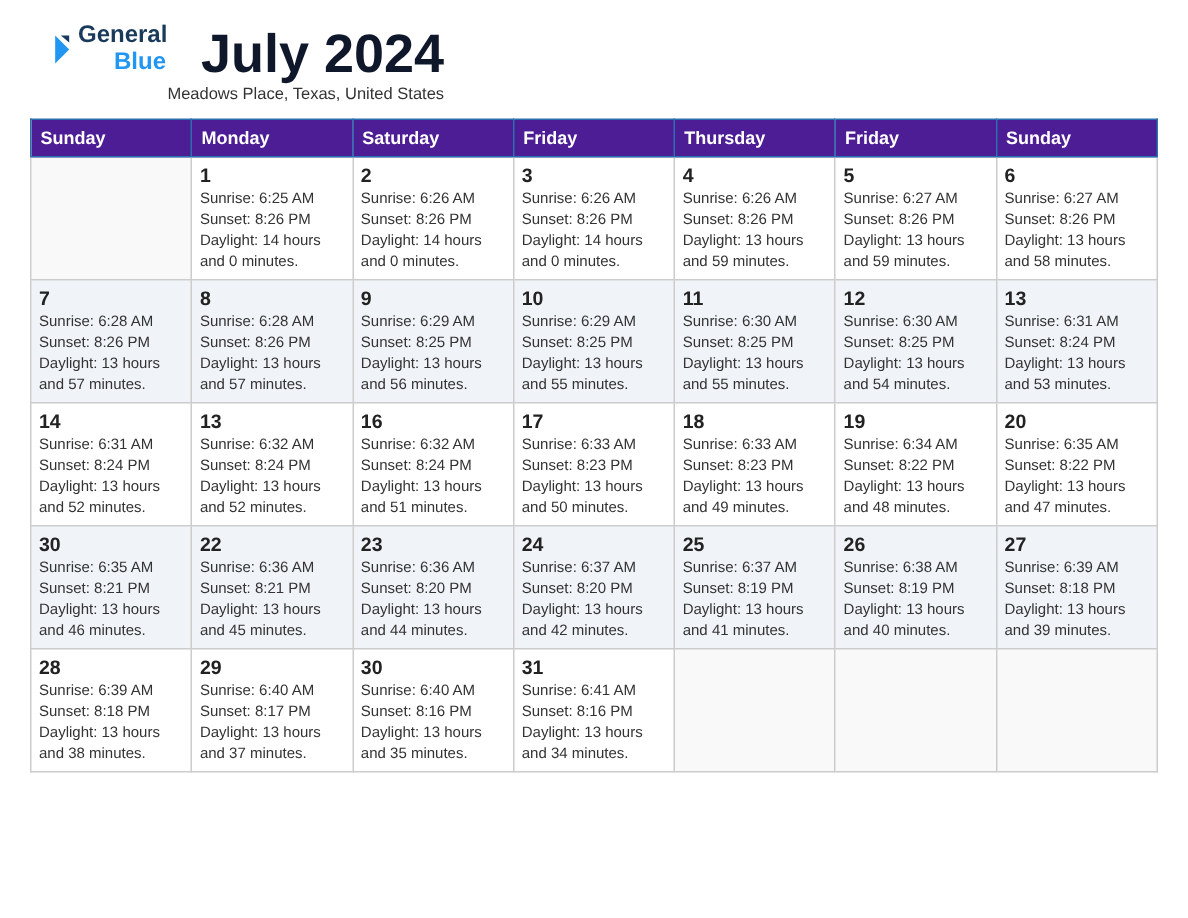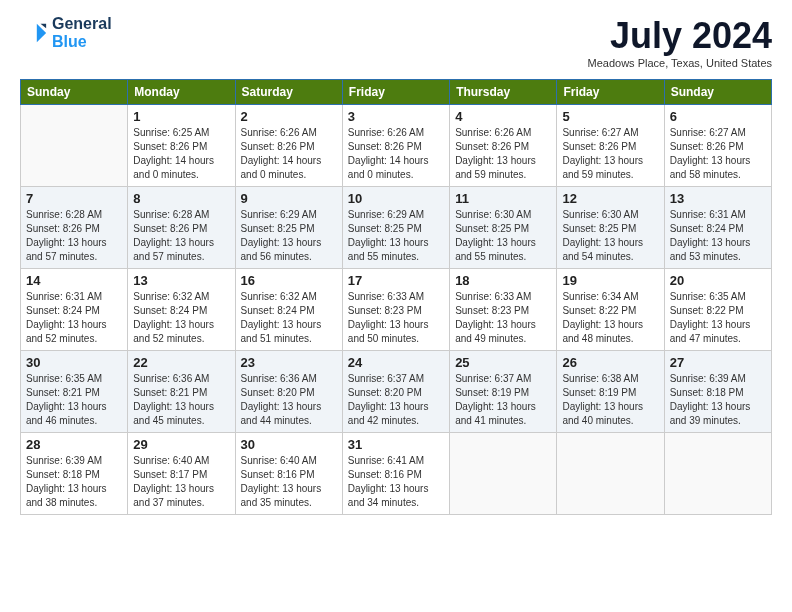--- a/index.html
+++ b/index.html
@@ -10,21 +10,21 @@
       background: #fff;
       overflow: hidden;
     }
     .page {
       width: 792px;
       min-height: 612px;
       padding: 15px 20px;
     }
     .header {
       display: flex;
-      justify-content: space-between;
+      justify-content: flex-start;
       align-items: flex-start;
       margin-bottom: 10px;
     }
     .logo {
       display: flex;
       align-items: center;
       gap: 4px;
     }
     .logo-icon {
       width: 28px;
@@ -42,21 +42,21 @@
       font-size: 11px;
       color: #333;
       font-weight: normal;
     }
     .calendar-table {
       width: 100%;
       border-collapse: collapse;
       font-size: 11px;
     }
     .calendar-table th {
-      background-color: #4d7c0f;
+      background-color: #4c1d95;
       color: #fff;
       text-align: left;
       padding: 5px 6px;
       font-size: 12px;
       font-weight: bold;
       border: 1px solid #2c6fad;
     }
     .calendar-table td {
       vertical-align: top;
       border: 1px solid #ccc;
@@ -90,21 +90,21 @@
 
 <div class="page">
   <div class="header">
     <div class="logo">
       <svg class="logo-icon" viewBox="0 0 30 30">
         <polygon points="18,5 28,15 18,25" fill="#2196F3"></polygon>
         <polygon points="22,5 28,10 28,5" fill="#1a3a5c"></polygon>
       </svg>
       <div>
         <div style="font-size:16px;font-weight:bold;color:#1a3a5c;line-height:1.1;">General</div>
-        <div style="font-size:16px;font-weight:bold;color:#2196F3;line-height:1.1;">Blue</div>
+        <div style="font-size:16px;font-weight:bold;color:#2196F3;line-height:1.1;margin-left:24px;">Blue</div>
       </div>
     </div>
     <div class="title-block">
       <div class="month-title">July 2024</div>
       <div class="location">Meadows Place, Texas, United States</div>
     </div>
   </div>
 
   <table class="calendar-table">
     <thead>

